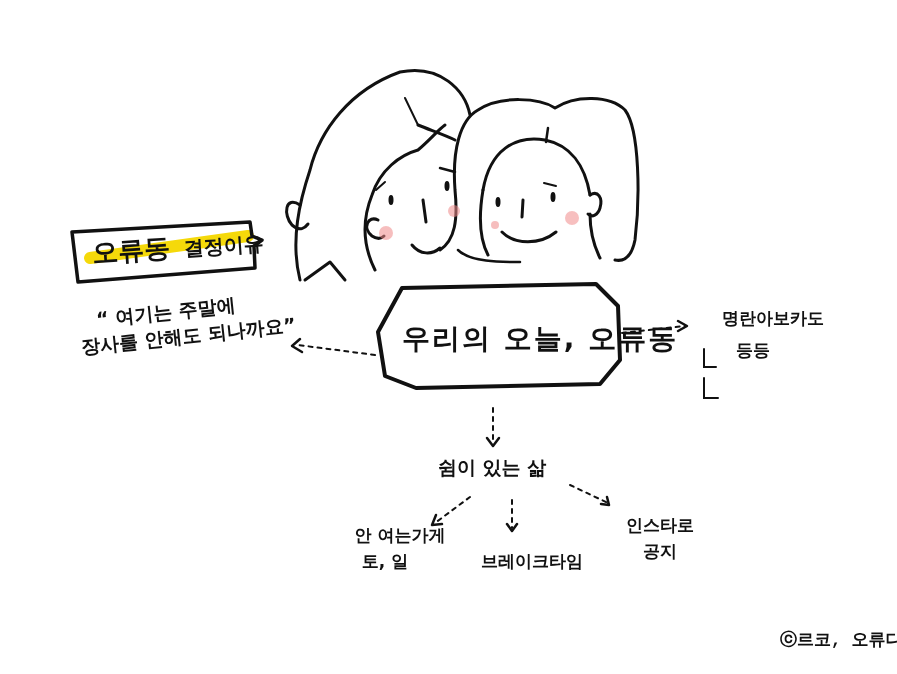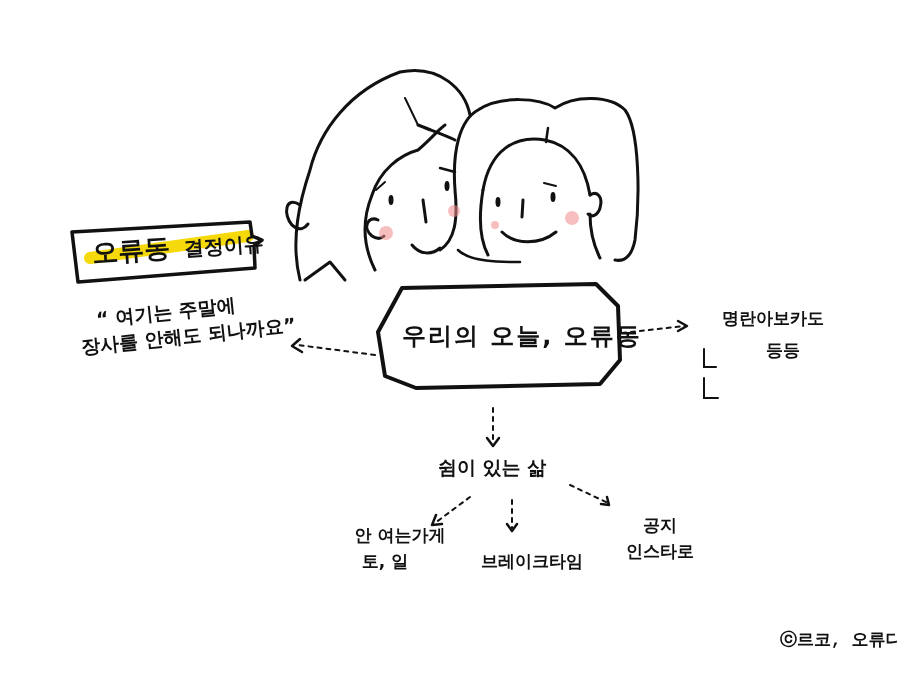--- a/index.html
+++ b/index.html
@@ -3,21 +3,21 @@
 <meta charset="utf-8">
 <style>
   html, body { margin: 0; padding: 0; background: #ffffff; }
   body { width: 897px; height: 674px; position: relative; overflow: hidden;
          font-family: "DejaVu Sans", sans-serif; color: #111; }
   .abs { position: absolute; }
   svg.art { position: absolute; left: 0; top: 0; width: 897px; height: 674px; }
   .hand { font-family: "DejaVu Sans", sans-serif; font-weight: bold; color: #111; white-space: nowrap; }
   .label-box-text { font-size: 22px; }
   .quote { font-size: 19px; transform: rotate(-6deg); transform-origin: left top; line-height: 26px; }
-  .center-text { font-size: 24px; letter-spacing: 2px; }
+  .center-text { font-size: 28px; letter-spacing: 2px; }
   .right-list { font-size: 17px; line-height: 30px; }
   .bottom { font-size: 17px; line-height: 26px; text-align: center; }
   .copyright { font-size: 17px; font-family: Liberation Mono, monospace; }
 </style>
 </head>
 <body>
 
 <svg class="art" viewBox="0 0 897 674">
 
   <g fill="none" stroke="#111" stroke-width="3" stroke-linecap="round" stroke-linejoin="round">
@@ -99,30 +99,30 @@
   <div>“ 여기는 주말에</div>
   <div style="margin-left:-18px;">장사를 안해도 되나까요”</div>
 </div>
 
 <div class="abs hand center-text" style="left:402px; top:320px;">우리의 오늘, 오류동</div>
 
 <div class="abs hand right-list" style="left:692px; top:305px;">
   <div style="margin-left:30px;font-family:Liberation Mono, monospace;">
     <span>명란아보카도</span>
   </div>
-  <div style="margin-left:74px;">등등</div>
+  <div style="margin-left:44px;">등등</div>
 </div>
 
 <div class="abs hand" style="left:438px; top:455px; font-size:19px;">쉼이 있는 삶</div>
 
 <div class="abs hand bottom" style="left:340px; top:522px; width:120px;">
   <div>안 여는가게</div>
   <div style="margin-left:-30px;">토, 일</div>
 </div>
 <div class="abs hand bottom" style="left:472px; top:548px; width:120px;">
   <div>브레이크타임</div>
 </div>
 <div class="abs hand bottom" style="left:610px; top:512px; width:100px;">
+  <div>인스타로</div>
   <div>공지</div>
-  <div>인스타로</div>
 </div>
 
 <div class="abs hand copyright" style="left:780px; top:628px;">ⓒ르코, 오류다</div>
 
 </body></html>

